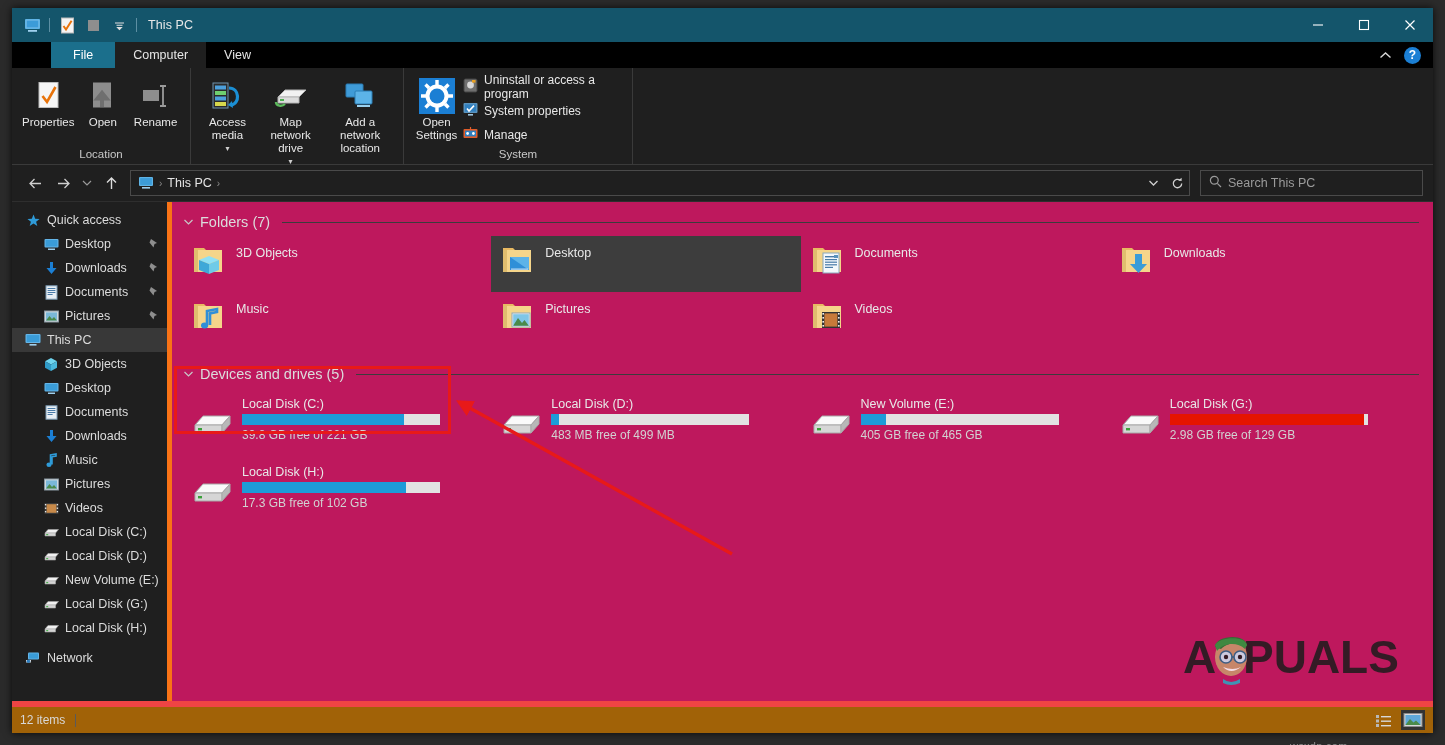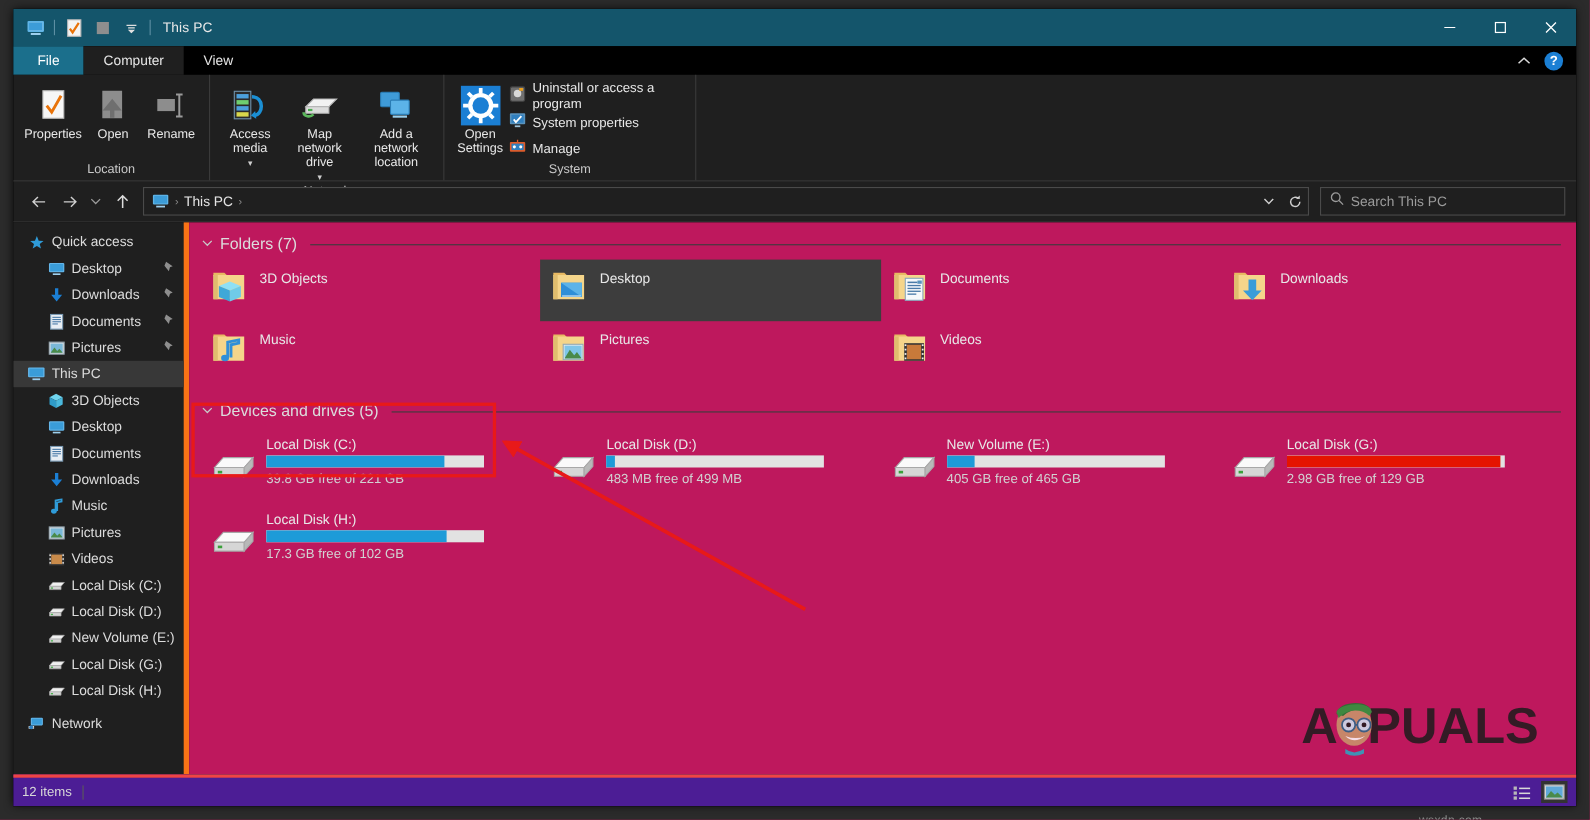--- a/index.html
+++ b/index.html
@@ -80,20 +80,21 @@
   }
 
   
   #tabstrip {
     height: 26px;
     background: #000000;
     display: flex;
     align-items: stretch;
     flex: none;
     position: relative;
+    padding-left: 39px;
   }
   .rib-tab {
     padding: 0 18px;
     display: flex;
     align-items: center;
     color: #e6e6e6;
     font-size: 12.5px;
   }
   .rib-tab.file {
     background: #1b6f8c;
@@ -367,22 +368,22 @@
     position: absolute;
     right: 10px;
     bottom: 8px;
     pointer-events: none;
     opacity: .85;
   }
 
   
   #statusbar {
     height: 26px;
-    background: #4c1d95;
-    border-top: 3px solid #ef4444;
+    background: #a16207;
+    border-top: 6px solid #ef4444;
     display: flex;
     align-items: center;
     padding: 0 8px;
     flex: none;
     position: relative;
   }
   #status-left { display: flex; align-items: center; gap: 10px; }
   .status-text { color: #d8d8d8; font-size: 12px; }
   .status-div { width:1px; height: 13px; background:#5a5a5a; }
   #status-right {

